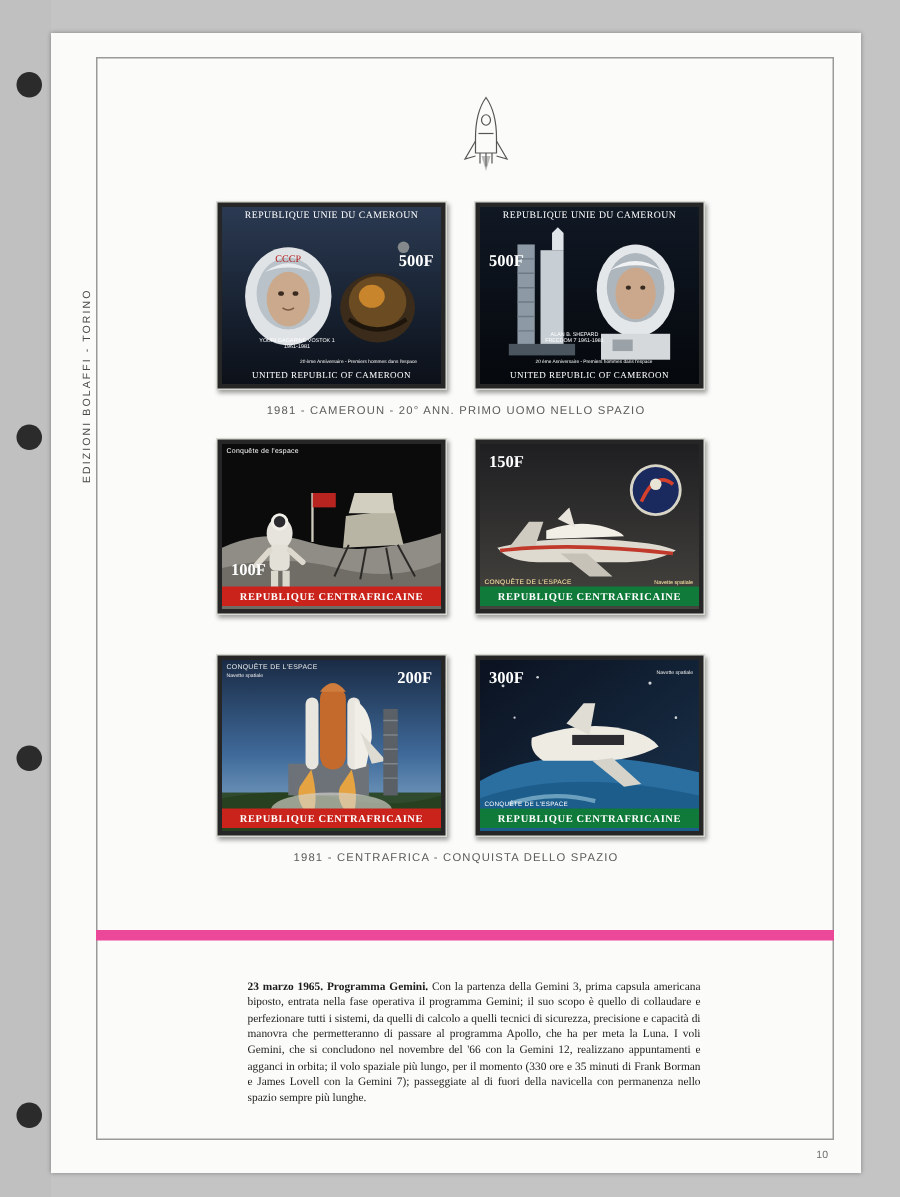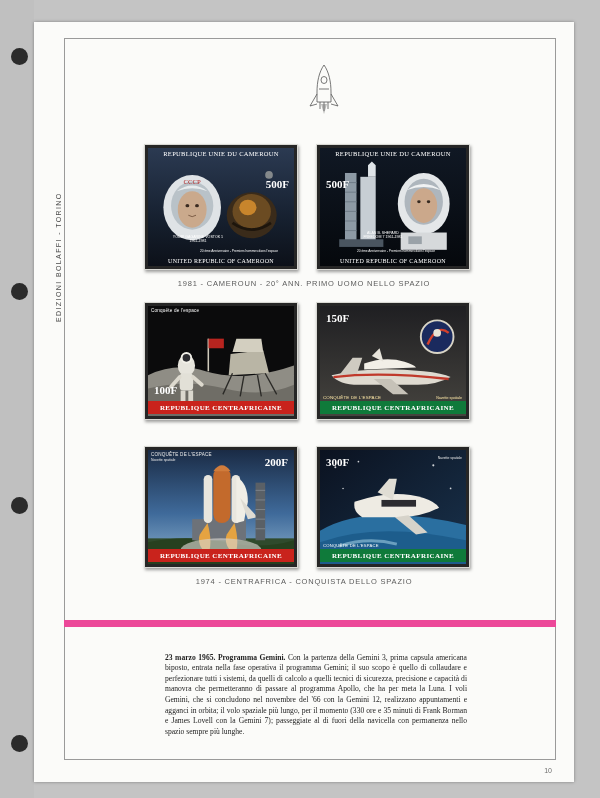--- a/index.html
+++ b/index.html
@@ -83,21 +83,21 @@
     left: 270px;
     top: 40px;
     width: 40px;
     height: 52px;
   }
 
   
   .stamps {
     position: absolute;
     left: 0;
-    top: 12px;
+    top: 2px;
     width: 540px;
     height: 760px;
   }
 
   .stamp {
     position: absolute;
     background: #262626;
     box-shadow: 1px 2px 3px rgba(0,0,0,0.38);
     overflow: hidden;
     border: 1px solid #d9d9d4;
@@ -465,21 +465,21 @@
             </g>
           </svg>
           <div class="topline" style="bottom:16px; top:auto; color:#ffffff; font-size:4.2px;">CONQUÊTE DE L'ESPACE</div>
           <div style="position:absolute; right:4px; top:6px; font-size:3.4px; color:#e9e9e9;">Navette spatiale</div>
           <div class="val" style="left:6px; top:6px; font-size:11px; color:#fff;">300F</div>
           <div class="rca-band green">REPUBLIQUE CENTRAFRICAINE</div>
         </div>
         <div class="perf"></div>
       </div>
 
-      <div class="caption" style="top:543px; left:0;">1974 - CENTRAFRICA - CONQUISTA DELLO SPAZIO</div>
+      <div class="caption" style="top:543px; left:0;">1981 - CENTRAFRICA - CONQUISTA DELLO SPAZIO</div>
     </div>
 
     <div class="textbox">
       <p class="para"><b>23 marzo 1965. Programma Gemini.</b><span> Con la partenza della Gemini 3, prima capsula americana biposto, entrata nella fase operativa il programma Gemini; il suo scopo è quello di collaudare e perfezionare tutti i sistemi, da quelli di calcolo a quelli tecnici di sicurezza, precisione e capacità di manovra che permetteranno di passare al programma Apollo, che ha per meta la Luna. I voli Gemini, che si concludono nel novembre del '66 con la Gemini 12, realizzano appuntamenti e agganci in orbita; il volo spaziale più lungo, per il momento (330 ore e 35 minuti di Frank Borman e James Lovell con la Gemini 7); passeggiate al di fuori della navicella con permanenza nello spazio sempre più lunghe.</span></p>
     </div>
 
     <div class="pagenum">10</div>
   </div>
 </div>
 

